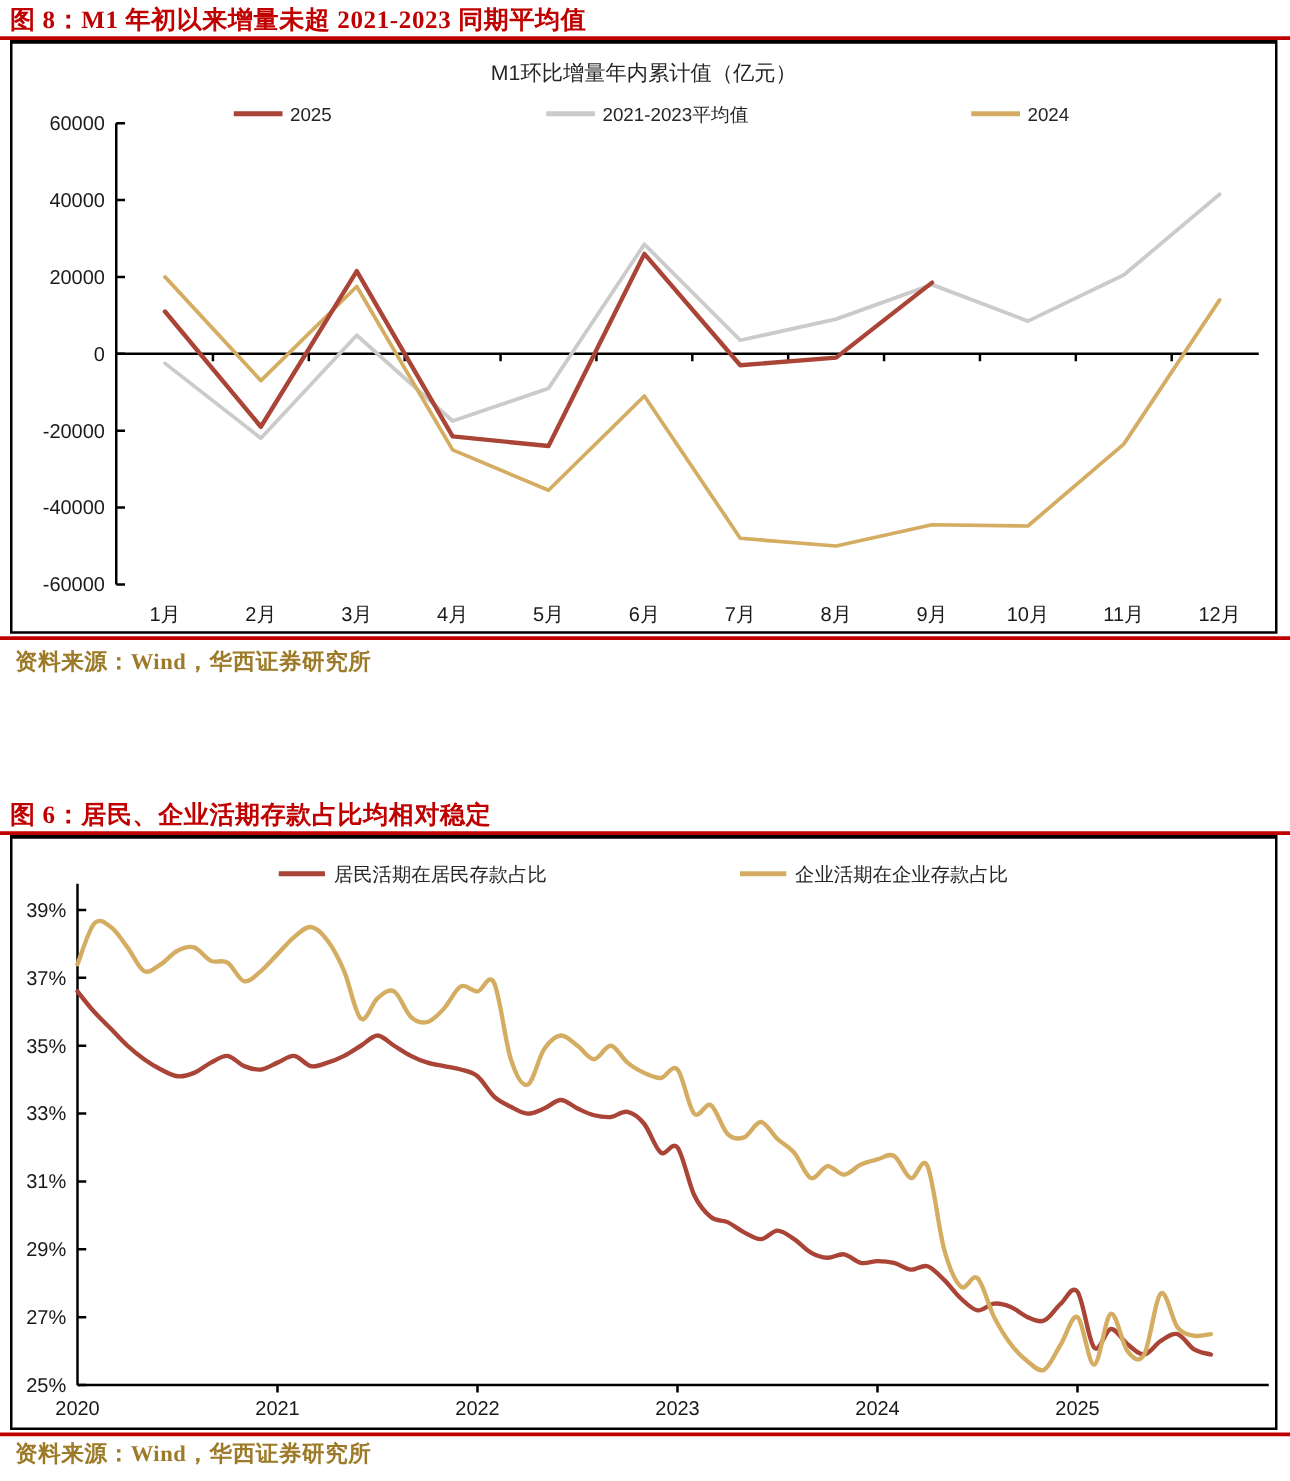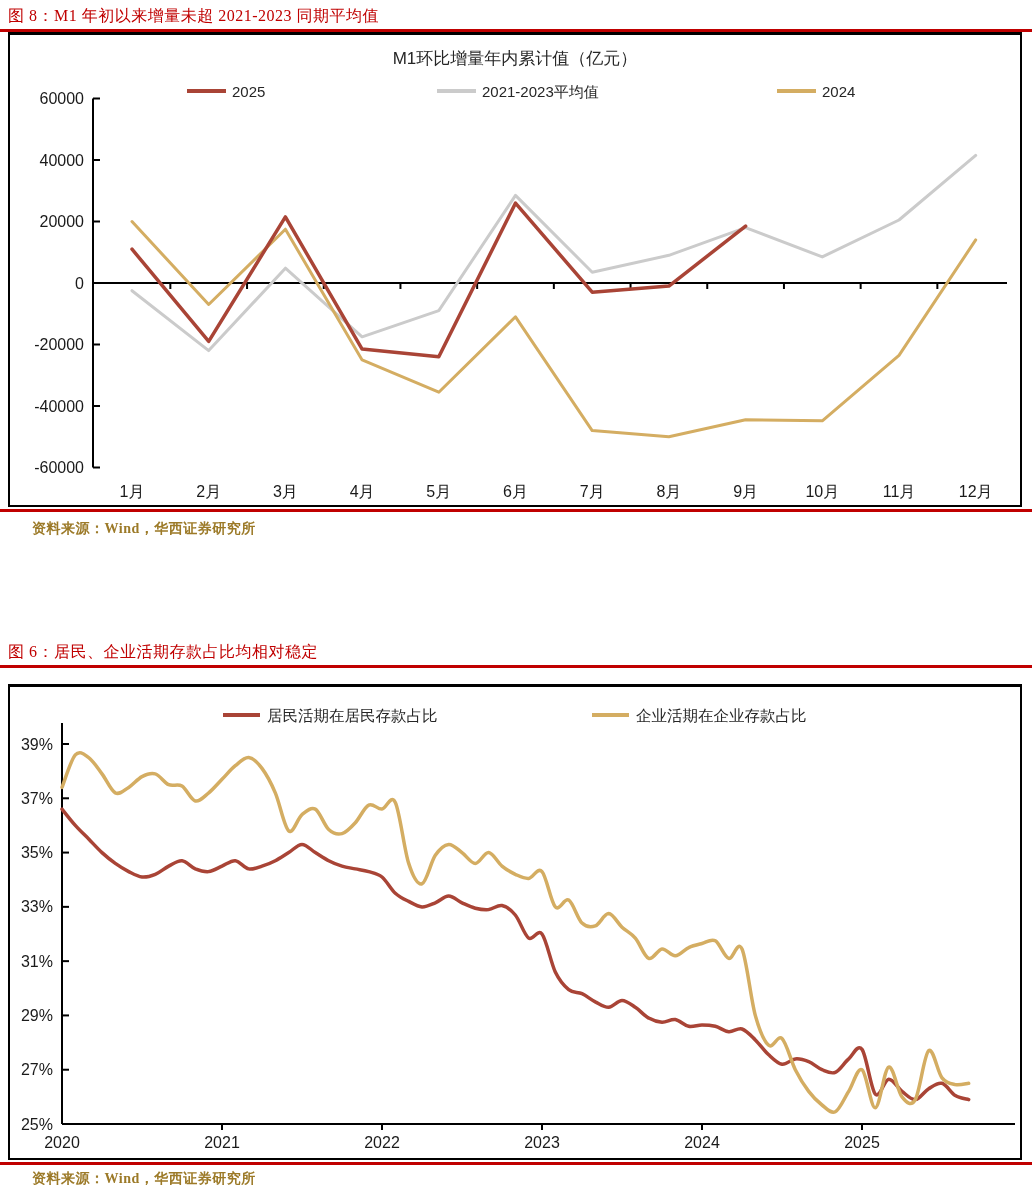--- a/index.html
+++ b/index.html
@@ -1,43 +1,42 @@
 <!DOCTYPE html>
 <html><head>
 <meta charset="utf-8">
 <style>
   html,body{margin:0;padding:0;background:#ffffff;}
   body{width:1032px;height:1185px;position:relative;font-family:"Liberation Sans",sans-serif;overflow:hidden;}
   .fig-title{
     font-family:"Liberation Serif",serif;
-    font-weight:normal;
-    font-size:16px;
+    font-weight:bold;
+    font-size:20px;
     line-height:20px;
     color:#C00000;
     padding-left:8px;
     letter-spacing:0.5px;
   }
   .red-rule{height:3px;background:#C00000;width:1032px;}
   .panel{
     margin-left:8px;
     width:1010px;
     border:2px solid #000000;
     border-top-width:3px;
     background:#ffffff;
   }
   .panel svg{display:block;}
   .source-line{
     font-family:"Liberation Serif",serif;
     font-weight:bold;
-    font-size:14px;
+    font-size:18px;
     line-height:18px;
     color:#9C7A28;
     padding-left:12px;
     letter-spacing:0.5px;
-    margin-left:20px;
   }
   .t1{margin-top:6px;}
   .r1{margin-top:3px;}
   .r2{margin-top:2px;}
   .s1{margin-top:8px;}
   .t2{margin-top:104px;}
   .r3{margin-top:3px;}
   .r4{margin-top:2px;}
   .s2{margin-top:5px;}
   svg text{font-family:"Liberation Sans",sans-serif;}
@@ -109,21 +108,21 @@
         <polyline points="122.0,214.2 198.7,306.4 275.4,181.9 352.1,314.1 428.8,321.8 505.5,168.1 582.2,257.2 658.9,251.1 735.6,191.1" fill="none" stroke="#A94436" stroke-width="3.5" stroke-linejoin="round" stroke-linecap="round"></polyline>
       </svg>
   </div>
   <div class="red-rule r2"></div>
   <div class="source-line s1">资料来源：Wind，华西证券研究所</div>
 </section>
 
 <section>
   <div class="fig-title t2">图 6：居民、企业活期存款占比均相对稳定</div>
   <div class="red-rule r3"></div>
-  <div class="panel" style="height:471px;margin-top:16px;">
+  <div class="panel" style="height:471px;">
     <svg id="chart2" width="1010" height="471" viewBox="0 0 1010 471">
         <g>
           <line x1="213" x2="250" y1="28" y2="28" stroke="#A94436" stroke-width="4"></line>
           <text x="257" y="33.5" font-size="15.5" fill="#262626">居民活期在居民存款占比</text>
         </g>
         <g>
           <line x1="582" x2="619" y1="28" y2="28" stroke="#D4AD62" stroke-width="4"></line>
           <text x="626" y="33.5" font-size="15.5" fill="#262626">企业活期在企业存款占比</text>
         </g>
         <g>

